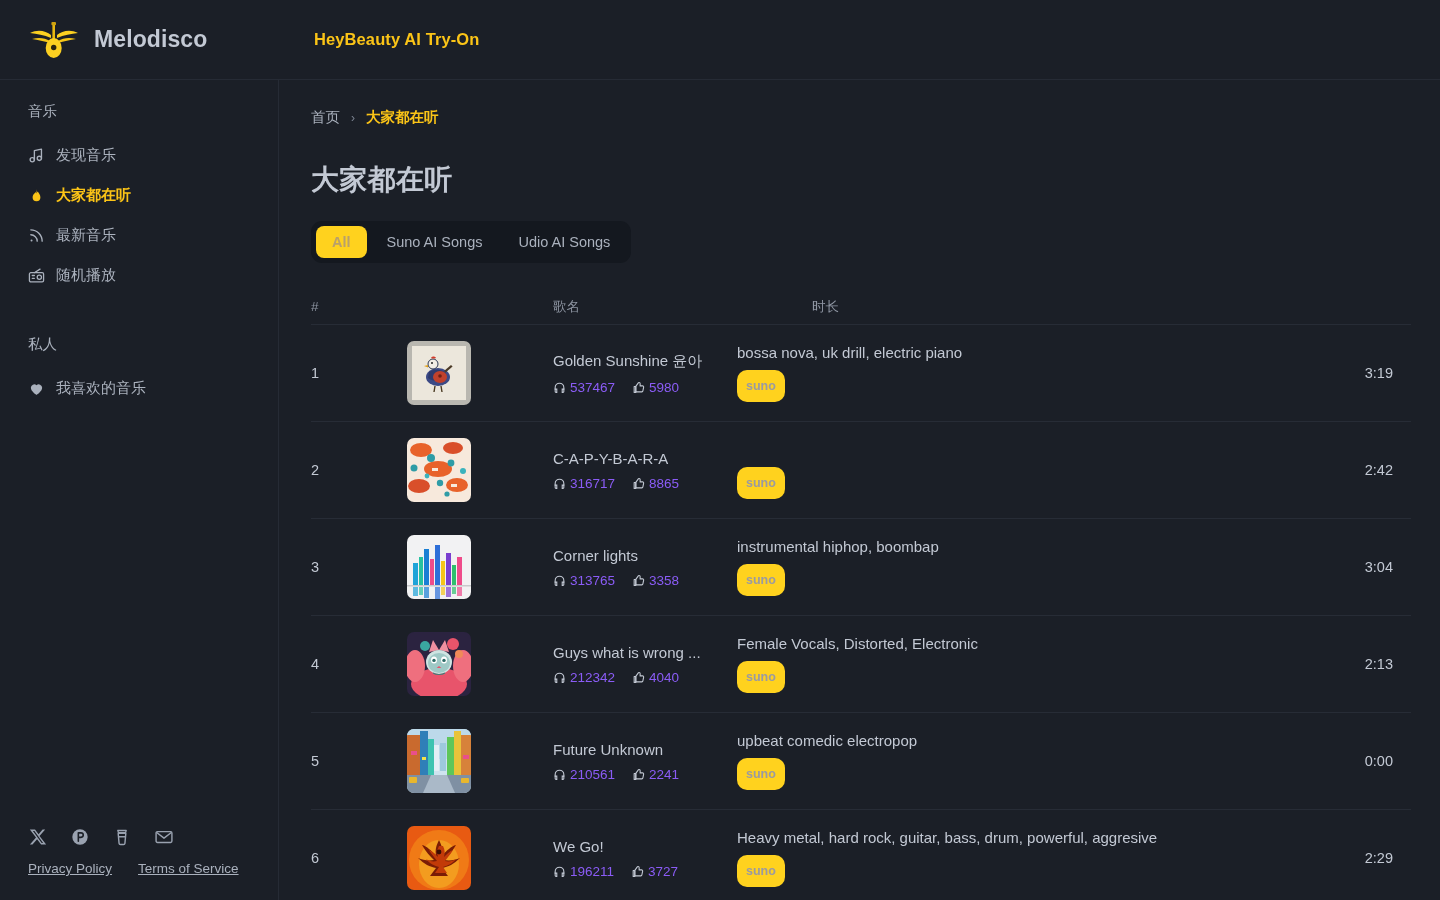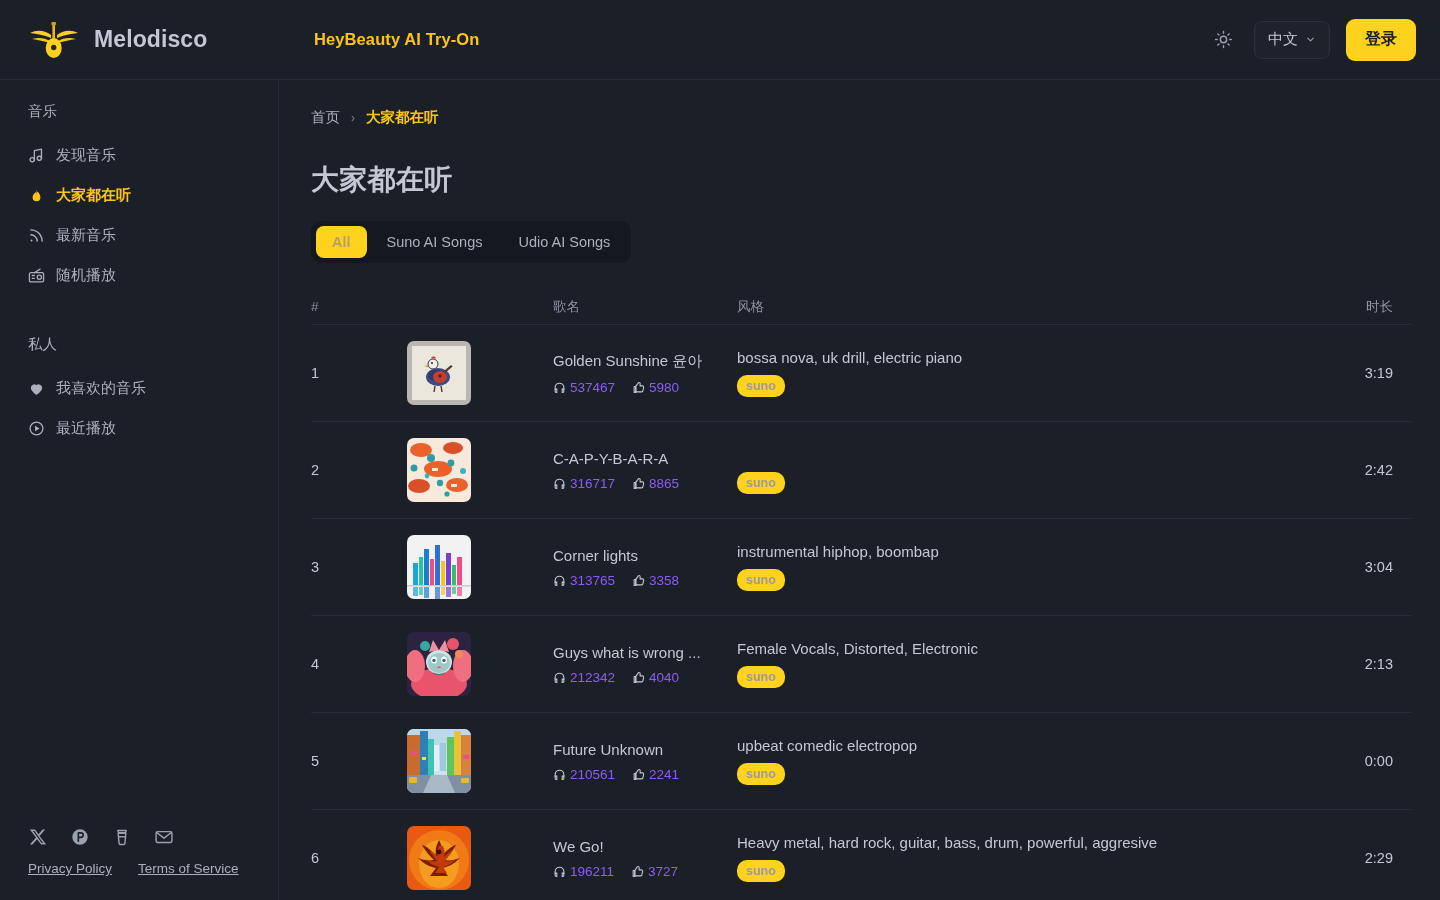--- a/index.html
+++ b/index.html
@@ -129,21 +129,21 @@
   .stats { display: flex; align-items: center; gap: 17px; }
   .stat { display: flex; align-items: center; gap: 4px; font-size: 13.5px; color: #8b5cf6; }
   .stat svg { width: 13px; height: 13px; color: #c3c9d4; flex: 0 0 13px; }
   .genre-text {
     font-size: 15px; color: #c3c9d4; margin-bottom: 9px;
     white-space: nowrap; overflow: hidden; text-overflow: ellipsis;
     min-height: 17px;
   }
   .badge {
     display: inline-flex; align-items: center; justify-content: center;
-    height: 22px; padding: 0 9px; border-radius: 10px;
+    height: 32px; padding: 0 9px; border-radius: 10px;
     background: #ffd21e; color: #9a9aa2;
     font-size: 12.5px; font-weight: 600;
   }
   .dur { font-size: 14.5px; color: #c3c9d4; }
 </style>
 </head>
 <body>
 
 <div class="app">
 
@@ -159,35 +159,20 @@
           <rect x="23.4" y="2" width="4.6" height="3.2" rx="1" fill="#cfa20f"></rect>
           <ellipse cx="25.7" cy="28" rx="8" ry="10" fill="#fcd021"></ellipse>
           <ellipse cx="25.7" cy="27.5" rx="2.7" ry="2.7" fill="#2a2410"></ellipse>
         </svg>
       </span>
       <span class="brand-name">Melodisco</span>
     </div>
 
     <a class="promo-link">HeyBeauty AI Try-On</a>
 
-    <div class="header-right">
-      <div class="icon-btn">
-        <svg viewBox="0 0 24 24" width="19" height="19" fill="none" stroke="currentColor" stroke-width="1.8" stroke-linecap="round">
-          <circle cx="12" cy="12" r="4"></circle>
-          <path d="M12 2v2M12 20v2M2 12h2M20 12h2M4.9 4.9l1.4 1.4M17.7 17.7l1.4 1.4M19.1 4.9l-1.4 1.4M6.3 17.7l-1.4 1.4"></path>
-        </svg>
-      </div>
-      <div class="lang-select">
-        <span>中文</span>
-        <svg class="chev" viewBox="0 0 24 24" fill="none" stroke="currentColor" stroke-width="2.4" stroke-linecap="round" stroke-linejoin="round">
-          <polyline points="6 9 12 15 18 9"></polyline>
-        </svg>
-      </div>
-      <button class="login-btn">登录</button>
-    </div>
   </div>
 
   <div class="body">
 
     <div class="sidebar">
 
       <div class="nav-group">
         <div class="nav-group-title">音乐</div>
 
         <div class="nav-item">
@@ -238,29 +223,20 @@
 
         <div class="nav-item">
           <span class="nav-icon">
             <svg viewBox="0 0 24 24" fill="currentColor">
               <path d="M12 21s-8-5.1-8-10.2A4.8 4.8 0 0 1 12 7.4 4.8 4.8 0 0 1 20 10.8C20 15.9 12 21 12 21z"></path>
             </svg>
           </span>
           <span>我喜欢的音乐</span>
         </div>
 
-        <div class="nav-item">
-          <span class="nav-icon">
-            <svg viewBox="0 0 24 24" fill="none" stroke="currentColor" stroke-width="1.8">
-              <circle cx="12" cy="12" r="9"></circle>
-                <polygon points="10,8.2 16.2,12 10,15.8" fill="currentColor" stroke="none"></polygon>
-            </svg>
-          </span>
-          <span>最近播放</span>
-        </div>
       </div>
 
       <div class="sidebar-footer">
         <div class="social-row">
           <span>
             <svg class="social-icon" viewBox="0 0 24 24" fill="currentColor">
               <path d="M17.5 3h3.1l-6.8 7.8L21.8 21h-6.1l-4.8-6.2L5.4 21H2.3l7.3-8.3L2.2 3h6.2l4.3 5.7L17.5 3zm-1.1 16.2h1.7L7.7 4.7H5.9l10.5 14.5z"></path>
             </svg>
           </span>
           <span>
@@ -304,21 +280,20 @@
         <div class="tab active">All</div>
         <div class="tab">Suno AI Songs</div>
         <div class="tab">Udio AI Songs</div>
       </div>
 
       <div class="table">
         <div class="thead">
           <div class="col-idx">#</div>
           <div class="col-cover"></div>
           <div class="col-title">歌名</div>
-          <div class="col-genre">风格</div>
           <div class="col-dur">时长</div>
         </div>
 
         <div class="row">
           <div class="col-idx row-idx">1</div>
           <div class="col-cover">
             <span class="cover">
               <svg viewBox="0 0 64 64">
                 <rect width="64" height="64" fill="#b9b7b0"></rect>
                 <rect x="5" y="5" width="54" height="54" fill="#ece7dc"></rect>

